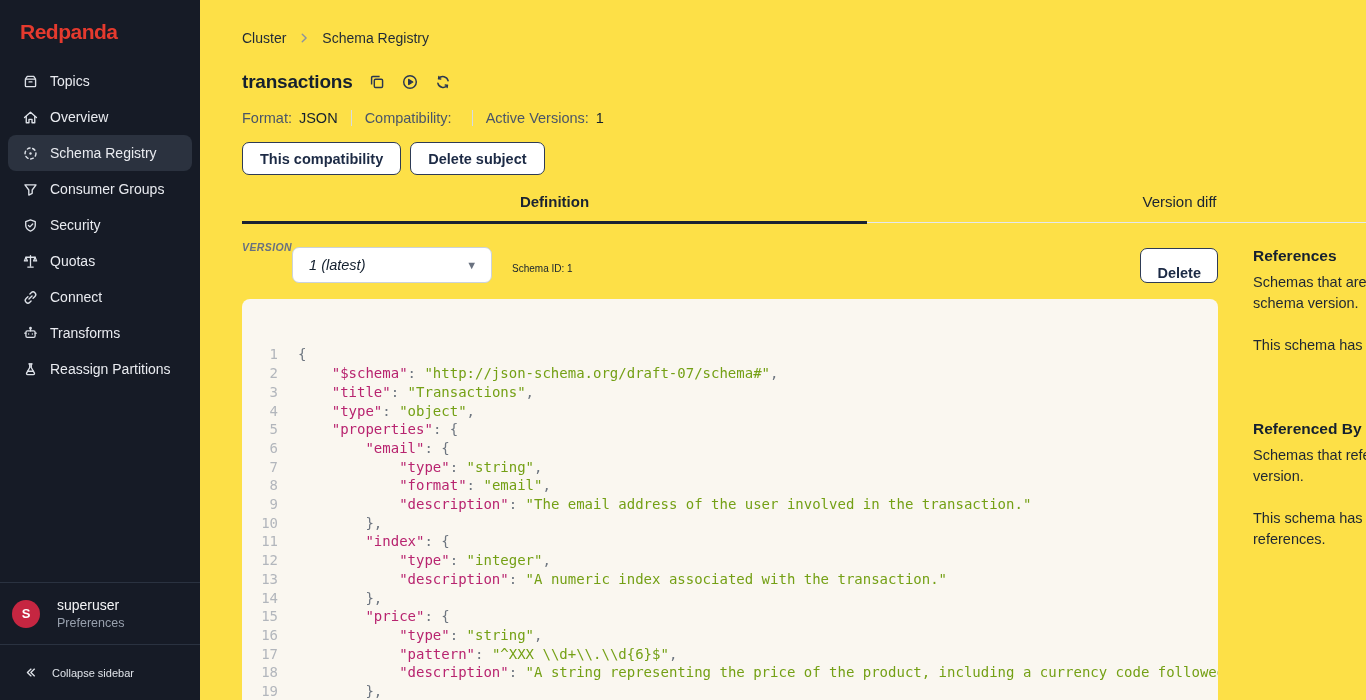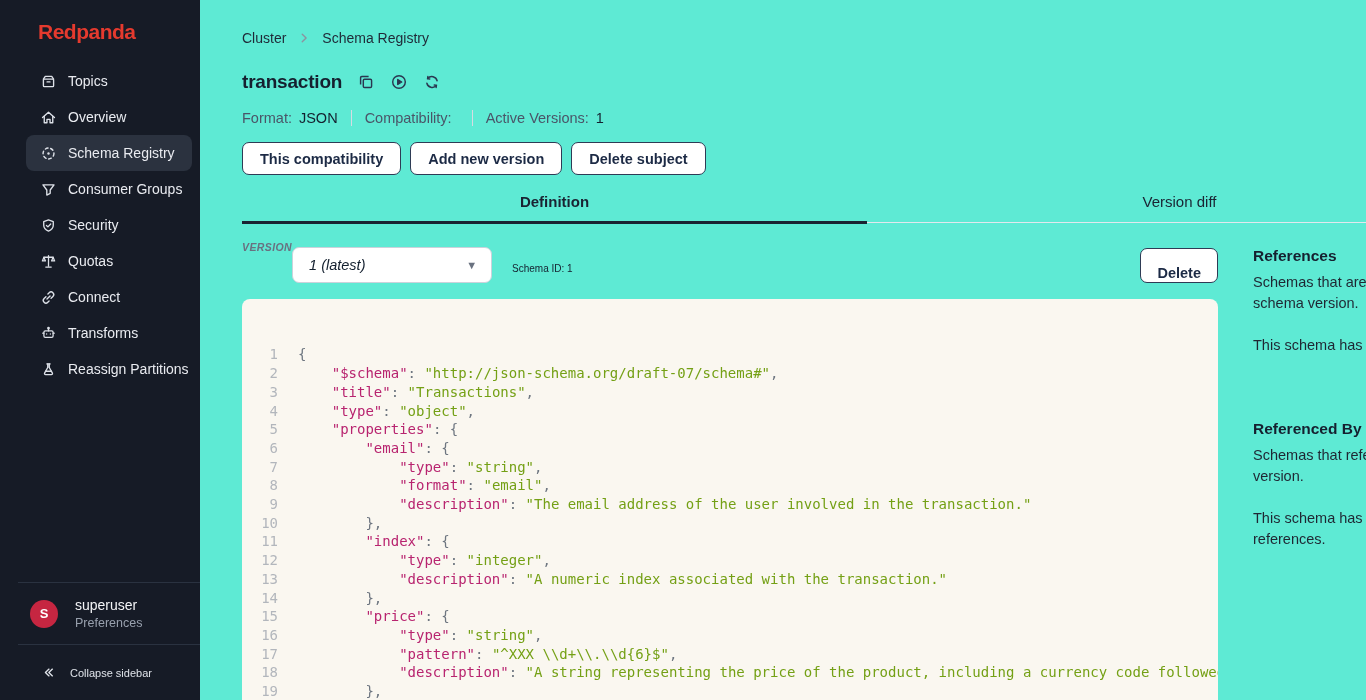--- a/index.html
+++ b/index.html
@@ -2,21 +2,21 @@
 <html><head>
 <meta charset="utf-8">
 <style>
   * { margin:0; padding:0; box-sizing:border-box; }
   html,body { width:1366px; height:700px; overflow:hidden; background:#fff;
               font-family:"Liberation Sans", sans-serif; }
   .app { display:flex; width:1366px; height:700px; }
 
   
   .sidebar { width:200px; height:700px; background:#161B26; color:#E9EBF0;
-             display:flex; flex-direction:column; flex:none;padding-left:18px; }
+             display:flex; flex-direction:column; flex:none; }
   .logo { color:#E53A2E; font-size:21px; font-weight:800; letter-spacing:-0.5px;
           padding:20px 0 0 20px; height:48px; }
   .nav { margin-top:15px; }
   .nav-item { display:flex; align-items:center; height:36px; margin:0 8px;
               padding:0 0 0 14px; border-radius:8px; color:#E9EBF0; cursor:pointer; }
   .nav-item.active { background:#2B323F; }
   .nav-icon { width:17px; height:17px; margin-right:11px; color:#DDE1E8; flex:none; display:flex; }
   .nav-icon svg { width:17px; height:17px; }
   .nav-label { font-size:14px; font-weight:500; white-space:nowrap; }
   .side-spacer { flex:1; }
@@ -25,21 +25,21 @@
             font-size:13px; font-weight:600; display:flex; align-items:center; justify-content:center; flex:none; }
   .user-text { margin-left:17px; }
   .user-name { font-size:14px; font-weight:400; color:#F4F5F7; }
   .user-sub { font-size:12.5px; color:#98A0AD; margin-top:3px; }
   .collapse-section { border-top:1px solid #2A3240; height:56px; display:flex;
                       align-items:center; padding-left:22px; color:#DFE3E9; cursor:pointer; }
   .collapse-icon { width:17px; height:17px; display:flex; }
   .collapse-label { font-size:11px; margin-left:13px; }
 
   
-  .main { flex:1; position:relative; overflow:hidden; background:#5eead4; }
+  .main { flex:1; position:relative; overflow:hidden; background:#fde047; }
   .content { width:1250px; padding:30px 0 0 42px; }
 
   .breadcrumb { display:flex; align-items:center; font-size:14px; color:#1F2937; }
   .crumb { cursor:pointer; }
   .crumb-sep { width:14px; height:14px; margin:0 11px; color:#8B939F; display:flex; }
 
   .title-row { display:flex; align-items:center; margin-top:25px; }
   .page-title { font-size:19px; font-weight:700; color:#15202F; letter-spacing:-0.2px; }
   .title-icon { width:18px; height:18px; margin-left:15px; color:#2A3750; cursor:pointer; display:flex; }
   .title-icon svg { width:18px; height:18px; }
@@ -218,21 +218,21 @@
         <span class="crumb">Cluster</span>
         <span class="crumb-sep">
           <svg viewBox="0 0 16 16" fill="none" stroke="currentColor" stroke-width="1.6" stroke-linecap="round" stroke-linejoin="round">
               <path d="M6 3.6 L10.4 8 L6 12.4"></path>
             </svg>
         </span>
         <span class="crumb">Schema Registry</span>
       </div>
 
       <div class="title-row">
-        <h1 class="page-title">transaction</h1>
+        <h1 class="page-title">transactions</h1>
         <span class="title-icon">
           <svg viewBox="0 0 20 20" fill="none" stroke="currentColor" stroke-width="1.6" stroke-linejoin="round">
               <rect x="7" y="7" width="9.2" height="9.2" rx="1.4"></rect>
               <path d="M4 12.8 V5.2 A1.3 1.3 0 0 1 5.3 3.9 H12.9"></path>
             </svg>
         </span>
         <span class="title-icon">
           <svg viewBox="0 0 20 20" fill="none" stroke="currentColor" stroke-width="1.6">
               <circle cx="10" cy="10" r="7"></circle>
               <path d="M8.6 7.3 L13 10 L8.6 12.7 Z" fill="currentColor" stroke-linejoin="round"></path>
@@ -254,21 +254,20 @@
         <span class="meta-div"></span>
         <span class="meta-label">Compatibility:</span>
         <span class="meta-value"></span>
         <span class="meta-div"></span>
         <span class="meta-label">Active Versions:</span>
         <span class="meta-value">1</span>
       </div>
 
       <div class="btn-row">
         <button class="btn">This compatibility</button>
-        <button class="btn">Add new version</button>
         <button class="btn">Delete subject</button>
       </div>
 
       <div class="tabs">
         <div class="tab active">Definition</div>
         <div class="tab">Version diff</div>
       </div>
 
       <div class="body-row">
         <div class="left-col">

